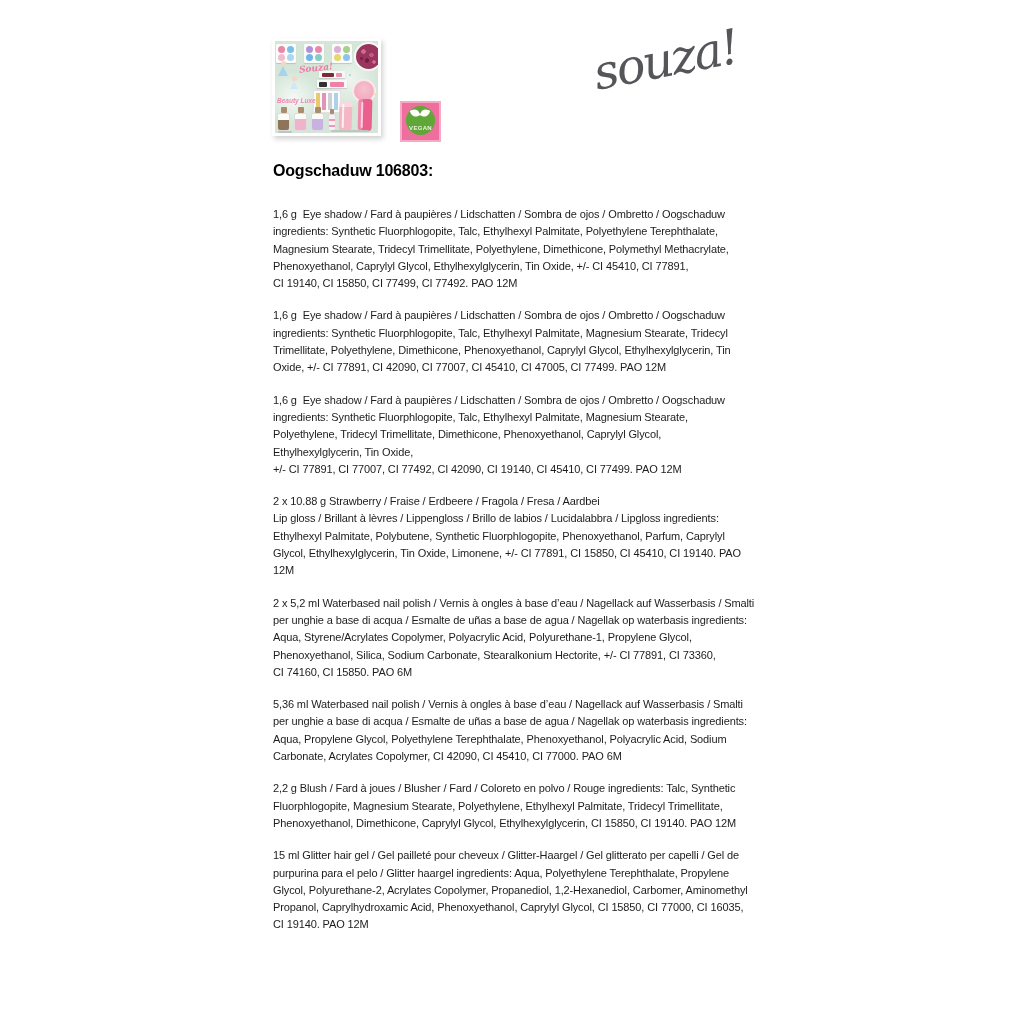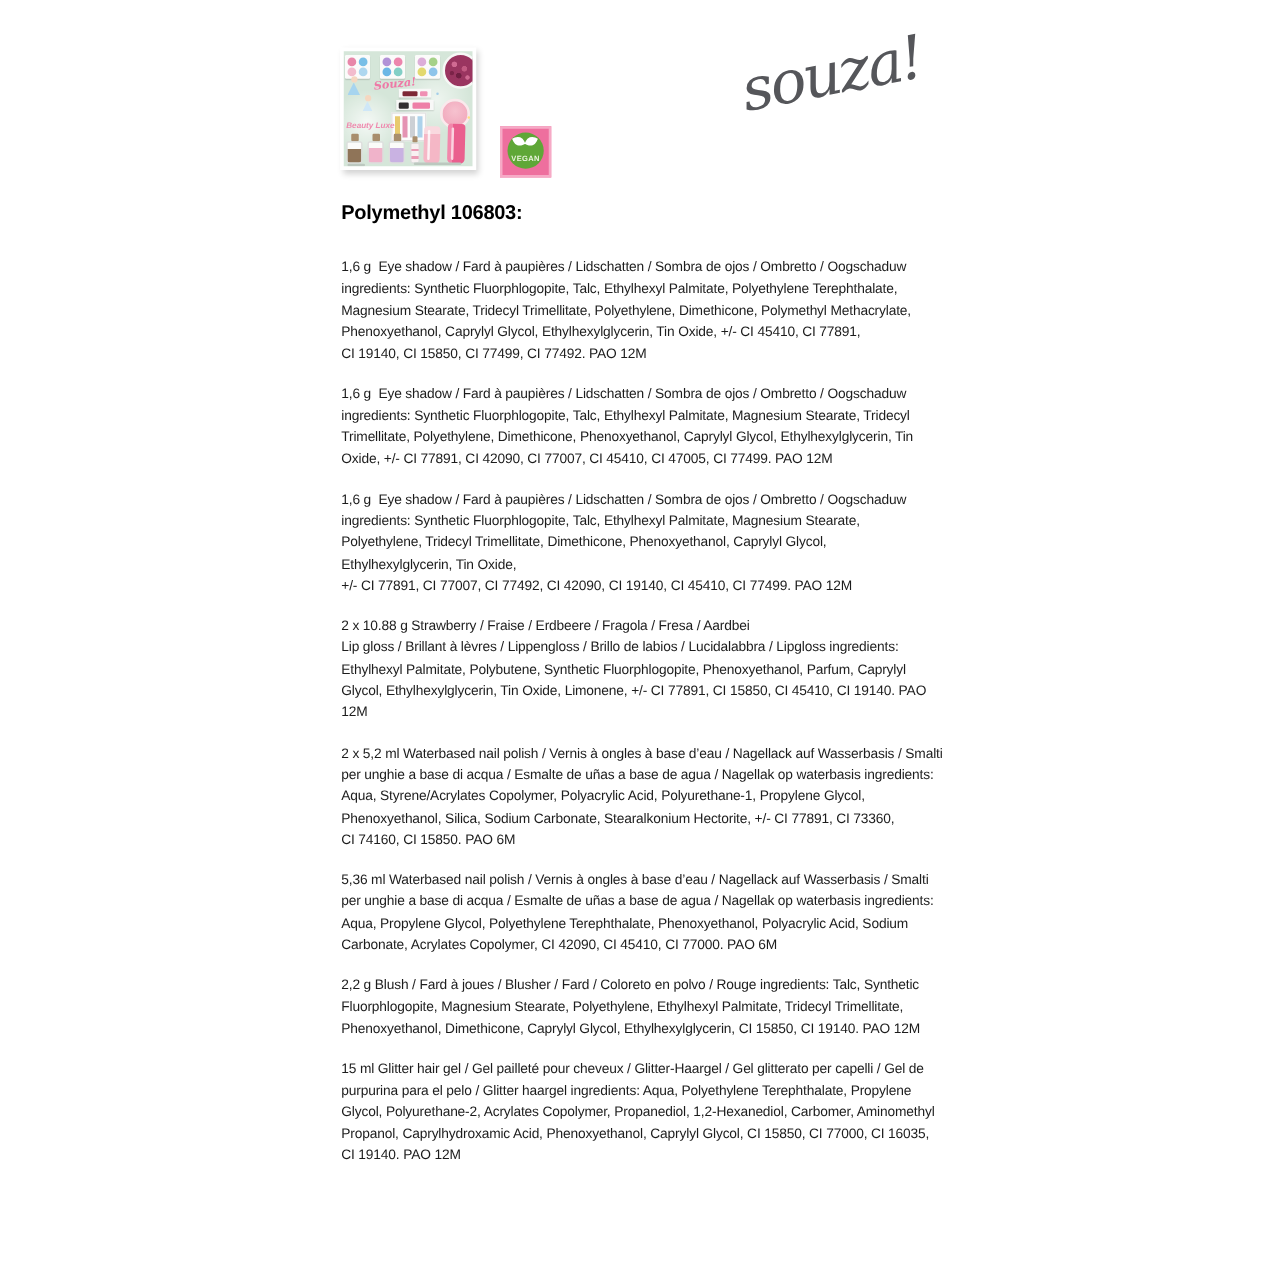--- a/index.html
+++ b/index.html
@@ -236,21 +236,21 @@
     <div class="leaf l1"></div>
     <div class="leaf l2"></div>
     <div class="vegan-label">VEGAN</div>
   </div>
 </div>
 
 <div class="logo">
   <span>souza!</span>
 </div>
 
-<h1 class="title">Polymethyl 106803:</h1>
+<h1 class="title">Oogschaduw 106803:</h1>
 
 <div class="content">
   <p class="para">1,6 g  Eye shadow / Fard à paupières / Lidschatten / Sombra de ojos / Ombretto / Oogschaduw
 ingredients: Synthetic Fluorphlogopite, Talc, Ethylhexyl Palmitate, Polyethylene Terephthalate,
 Magnesium Stearate, Tridecyl Trimellitate, Polyethylene, Dimethicone, Polymethyl Methacrylate,
 Phenoxyethanol, Caprylyl Glycol, Ethylhexylglycerin, Tin Oxide, +/- CI 45410, CI 77891,
 CI 19140, CI 15850, CI 77499, CI 77492. PAO 12M</p>
   <p class="para">1,6 g  Eye shadow / Fard à paupières / Lidschatten / Sombra de ojos / Ombretto / Oogschaduw
 ingredients: Synthetic Fluorphlogopite, Talc, Ethylhexyl Palmitate, Magnesium Stearate, Tridecyl
 Trimellitate, Polyethylene, Dimethicone, Phenoxyethanol, Caprylyl Glycol, Ethylhexylglycerin, Tin

